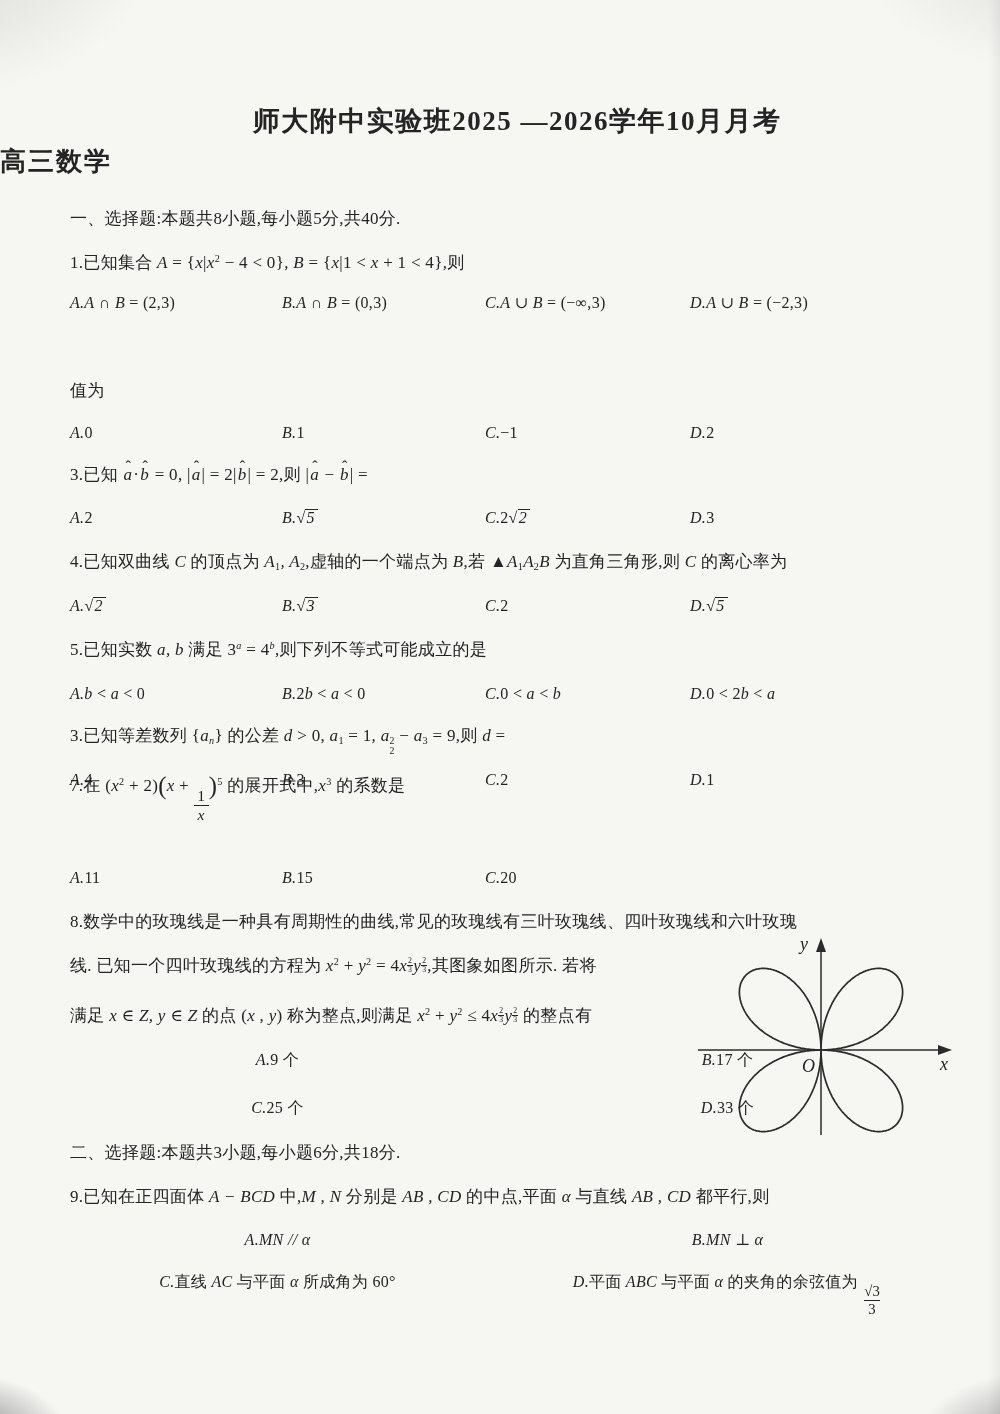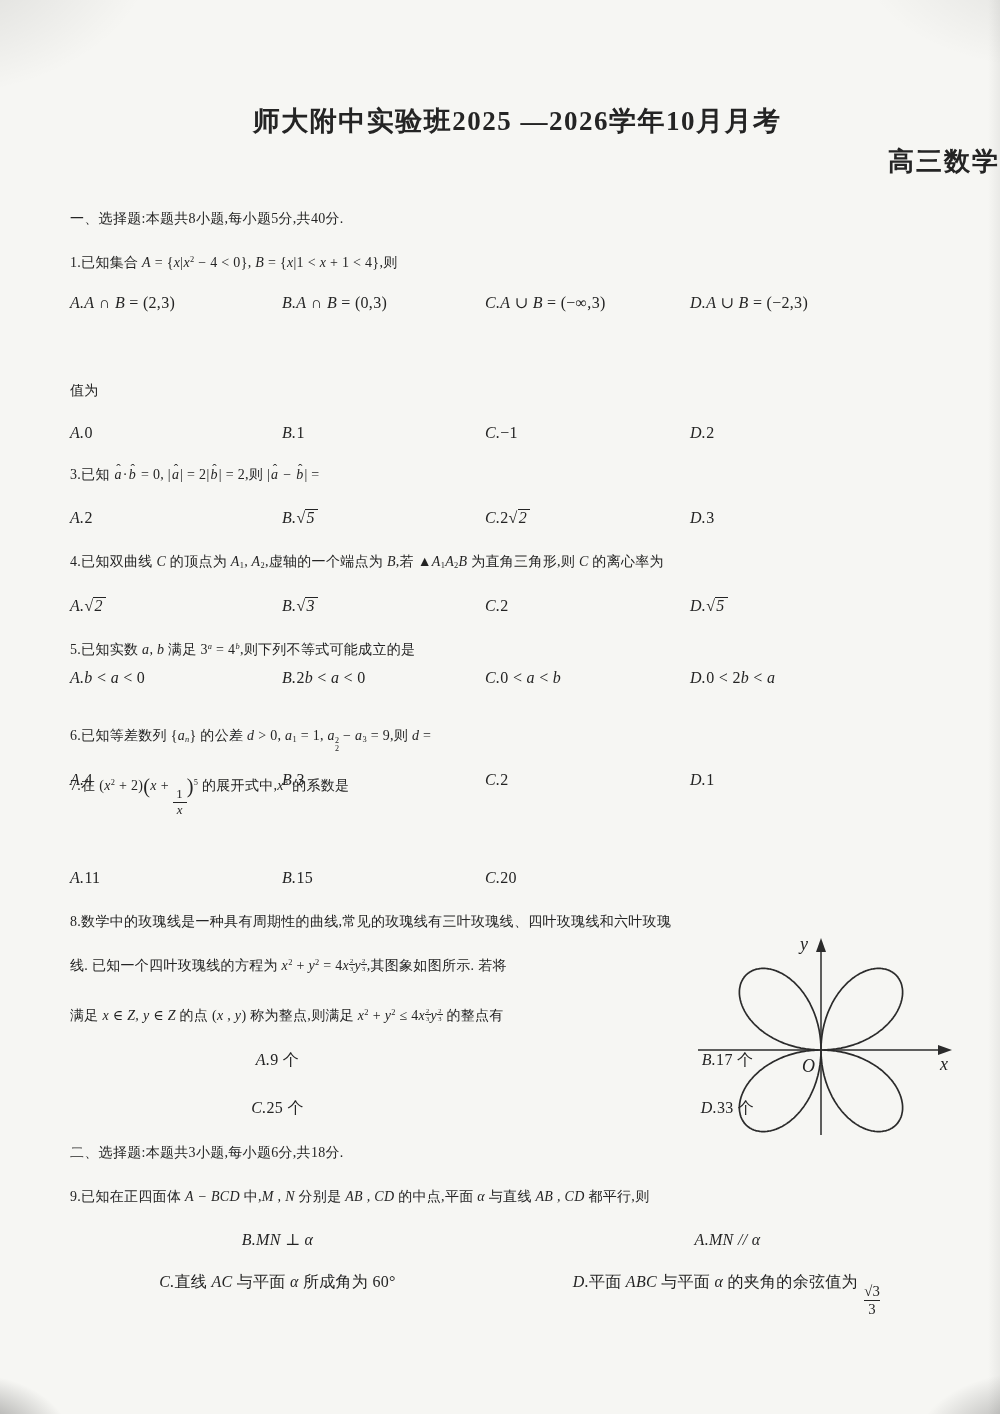--- a/index.html
+++ b/index.html
@@ -10,23 +10,23 @@
     background:
       radial-gradient(150px 95px at -35px 1440px, rgba(30,30,30,.55), transparent 70%),
       radial-gradient(170px 105px at 1035px 1445px, rgba(30,30,30,.45), transparent 70%),
       radial-gradient(320px 210px at -70px -50px, rgba(0,0,0,.13), transparent 70%),
       radial-gradient(300px 160px at 1070px -40px, rgba(0,0,0,.10), transparent 70%),
       linear-gradient(to left, rgba(0,0,0,.05), transparent 12px),
       #f6f6f3;
   }
   .title{position:absolute;top:86px;left:0;width:100%;text-align:center;
     font-size:27px;font-weight:700;letter-spacing:1.5px;margin:17px;}
-  .subtitle{position:absolute;top:144px;left:0;width:100%;text-align:right;
+  .subtitle{position:absolute;top:144px;left:0;width:100%;text-align:left;
     font-size:26px;font-weight:600;letter-spacing:2px;margin:0;}
-  .ln{position:absolute;left:70px;font-size:14px;line-height:27px;
+  .ln{position:absolute;left:70px;font-size:17px;line-height:27px;
     letter-spacing:.3px;white-space:nowrap;}
   .optrow{position:absolute;left:70px;display:grid;width:900px;
     font-size:16px;line-height:27px;letter-spacing:.3px;}
   .c4{grid-template-columns:212px 203px 205px auto;}
   .c2{grid-template-columns:415px auto;text-align:center;}
   .opt{white-space:nowrap;}
   
   .mi{font-style:italic;}
   .tx{font-style:normal;}
   .msup{font-size:.6em;vertical-align:.6em;line-height:0;}
@@ -88,28 +88,28 @@
 
   <div class="ln" style="top:548px"><span class="tx">4.已知双曲线 </span><span class="mi">C</span><span class="tx"> 的顶点为 </span><span class="mi">A</span><span class="msub">1</span><span class="mi">, A</span><span class="msub">2</span><span class="tx">,虚轴的一个端点为 </span><span class="mi">B</span><span class="tx">,若 ▲</span><span class="mi">A</span><span class="msub">1</span><span class="mi">A</span><span class="msub">2</span><span class="mi">B</span><span class="tx"> 为直角三角形,则 </span><span class="mi">C</span><span class="tx"> 的离心率为</span></div>
   <div class="optrow c4" style="top:592px">
     <span class="opt"><span class="mi">A.</span><span class="sqrt"><span class="rs">√</span><span class="rad">2</span></span></span>
     <span class="opt"><span class="mi">B.</span><span class="sqrt"><span class="rs">√</span><span class="rad">3</span></span></span>
     <span class="opt"><span class="mi">C.</span><span class="tx">2</span></span>
     <span class="opt"><span class="mi">D.</span><span class="sqrt"><span class="rs">√</span><span class="rad">5</span></span></span>
   </div>
 
   <div class="ln" style="top:636px"><span class="tx">5.已知实数 </span><span class="mi">a, b</span><span class="tx"> 满足 3</span><span class="msup mi">a</span><span class="tx"> = 4</span><span class="msup mi">b</span><span class="tx">,则下列不等式可能成立的是</span></div>
-  <div class="optrow c4" style="top:664px">
+  <div class="optrow c4" style="top:680px">
     <span class="opt"><span class="mi">A.b</span><span class="tx"> &lt; </span><span class="mi">a</span><span class="tx"> &lt; 0</span></span>
     <span class="opt"><span class="mi">B.</span><span class="tx">2</span><span class="mi">b</span><span class="tx"> &lt; </span><span class="mi">a</span><span class="tx"> &lt; 0</span></span>
     <span class="opt"><span class="mi">C.</span><span class="tx">0 &lt; </span><span class="mi">a</span><span class="tx"> &lt; </span><span class="mi">b</span></span>
     <span class="opt"><span class="mi">D.</span><span class="tx">0 &lt; 2</span><span class="mi">b</span><span class="tx"> &lt; </span><span class="mi">a</span></span>
   </div>
 
-  <div class="ln" style="top:722px"><span class="tx">6.已知等差数列 {</span><span class="mi">a</span><span class="msub mi">n</span><span class="tx">} 的公差 </span><span class="mi">d</span><span class="tx"> &gt; 0, </span><span class="mi">a</span><span class="msub">1</span><span class="tx"> = 1, </span><span class="mi">a</span><span class="ssup">
+  <div class="ln" style="top:722px"><span class="tx">3.已知等差数列 {</span><span class="mi">a</span><span class="msub mi">n</span><span class="tx">} 的公差 </span><span class="mi">d</span><span class="tx"> &gt; 0, </span><span class="mi">a</span><span class="msub">1</span><span class="tx"> = 1, </span><span class="mi">a</span><span class="ssup">
         <span class="sv">2</span>
         <span class="sv">2</span>
       </span><span class="tx"> − </span><span class="mi">a</span><span class="msub">3</span><span class="tx"> = 9,则 </span><span class="mi">d</span><span class="tx"> =</span></div>
   <div class="optrow c4" style="top:766px">
     <span class="opt"><span class="mi">A.</span><span class="tx">4</span></span>
     <span class="opt"><span class="mi">B.</span><span class="tx">3</span></span>
     <span class="opt"><span class="mi">C.</span><span class="tx">2</span></span>
     <span class="opt"><span class="mi">D.</span><span class="tx">1</span></span>
   </div>
 
@@ -155,22 +155,22 @@
     <polygon points="128,22 133,8 138,22" fill="#2b2b2b"></polygon>
     <text class="figlab" x="112" y="20">y</text>
     <text class="figlab" x="252" y="140">x</text>
     <text class="figlab" x="114" y="142">O</text>
   </svg>
 
   <div class="ln" style="top:1139px">二、选择题:本题共3小题,每小题6分,共18分.</div>
 
   <div class="ln" style="top:1183px"><span class="tx">9.已知在正四面体 </span><span class="mi">A − BCD</span><span class="tx"> 中,</span><span class="mi">M , N</span><span class="tx"> 分别是 </span><span class="mi">AB , CD</span><span class="tx"> 的中点,平面 </span><span class="mi">α</span><span class="tx"> 与直线 </span><span class="mi">AB , CD</span><span class="tx"> 都平行,则</span></div>
   <div class="optrow c2" style="top:1226px">
+    <span class="opt"><span class="mi">A.MN</span><span class="mi"> // α</span></span>
     <span class="opt"><span class="mi">B.MN</span><span class="tx"> ⊥ </span><span class="mi">α</span></span>
-    <span class="opt"><span class="mi">A.MN</span><span class="mi"> // α</span></span>
   </div>
   <div class="optrow c2" style="top:1268px">
     <span class="opt"><span class="mi">C.</span><span class="tx">直线 </span><span class="mi">AC</span><span class="tx"> 与平面 </span><span class="mi">α</span><span class="tx"> 所成角为 60°</span></span>
     <span class="opt"><span class="mi">D.</span><span class="tx">平面 </span><span class="mi">ABC</span><span class="tx"> 与平面 </span><span class="mi">α</span><span class="tx"> 的夹角的余弦值为 </span><span class="frac">
           <span class="fn">√3</span>
           <span class="fd">3</span>
         </span></span>
   </div>
 
 </div>

